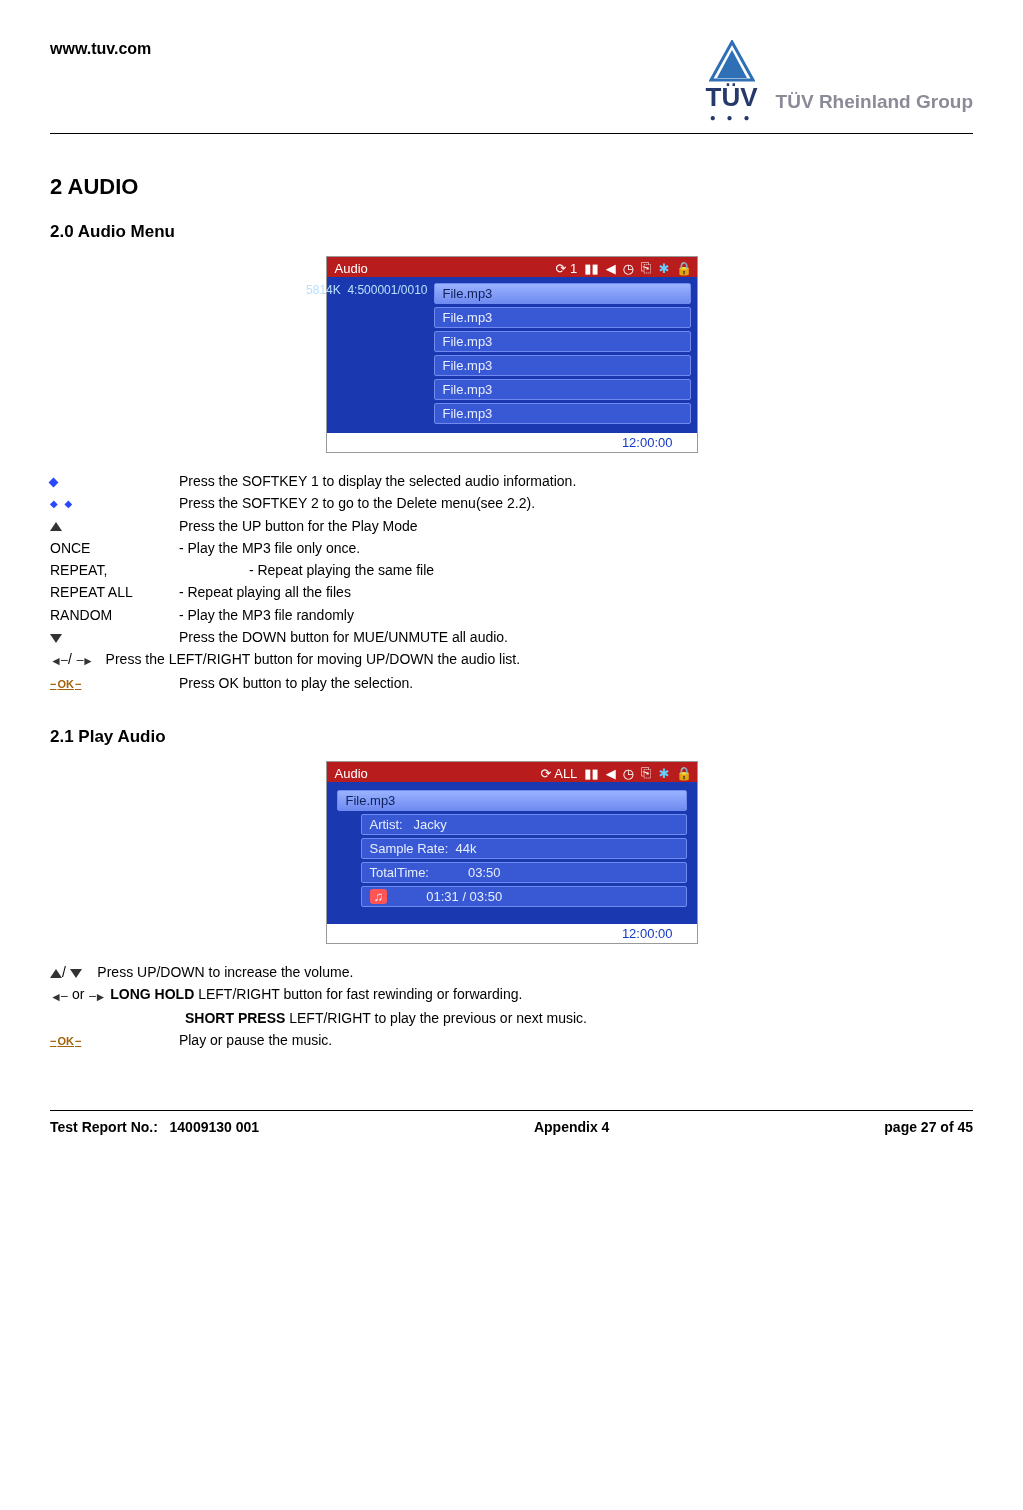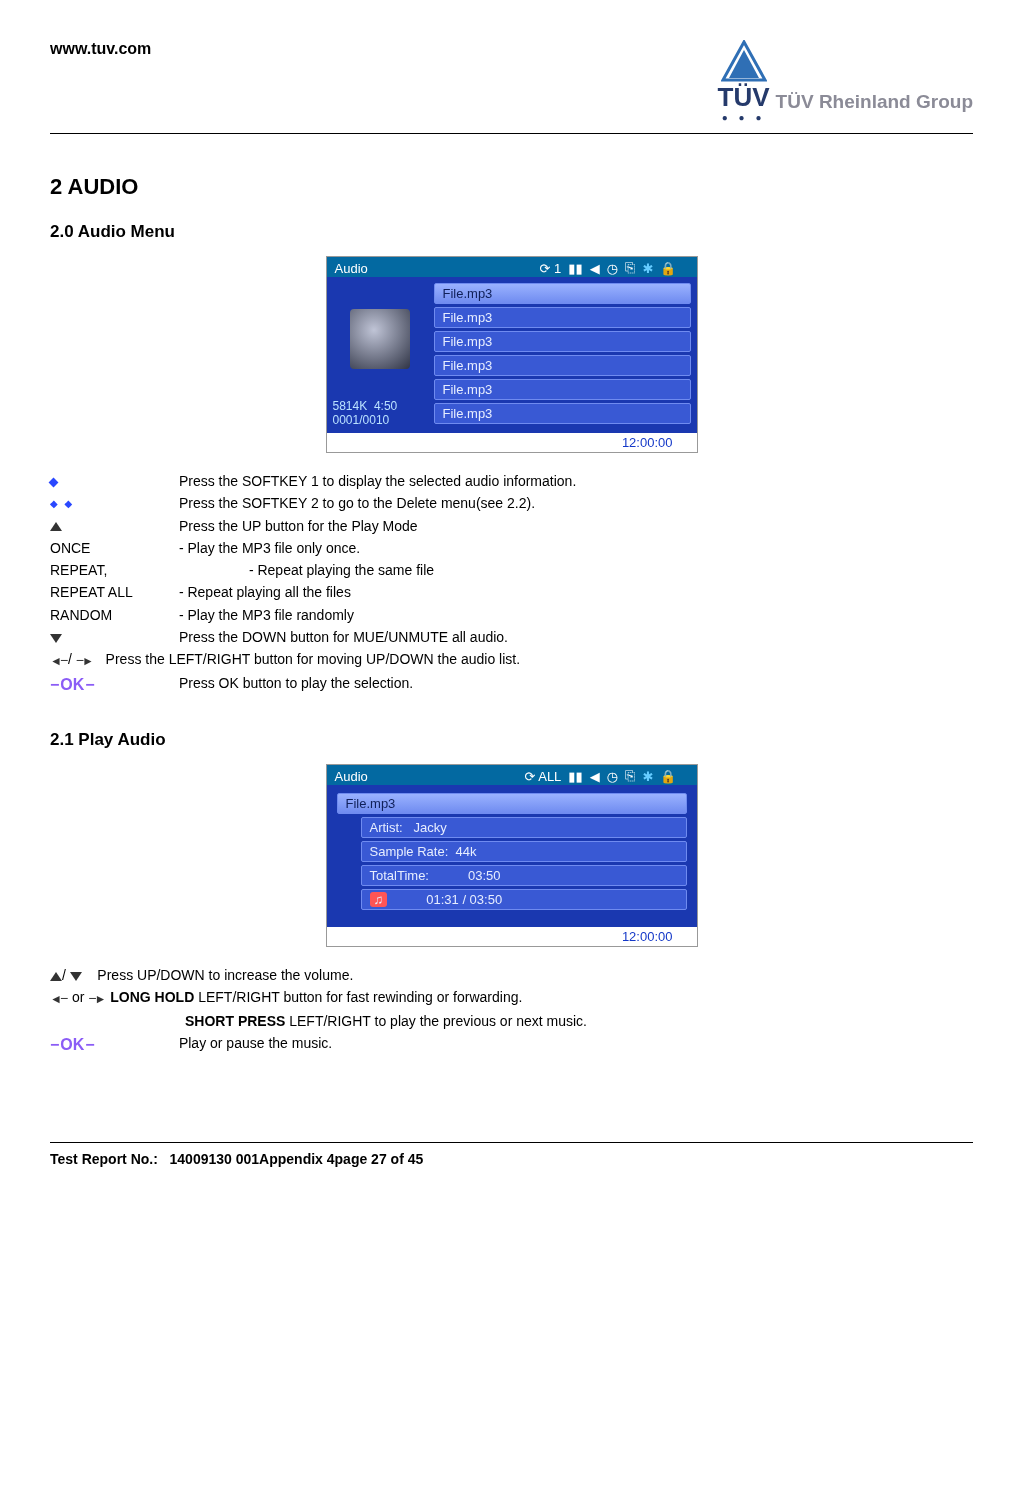--- a/index.html
+++ b/index.html
@@ -19,21 +19,21 @@
     margin-bottom: 10px;
   }
   .header-url {
     font-weight: bold;
     font-size: 16px;
     padding-bottom: 8px;
   }
   .header-logo {
     display: flex;
     align-items: flex-end;
-    gap: 6px;
+    gap: 18px;
   }
   .tuv-logo {
     text-align: center;
     font-weight: bold;
     font-size: 26px;
     color: #253a6b;
     line-height: 1;
   }
   .tuv-logo svg { display: block; margin: 0 auto 2px auto; }
   .tuv-dots { margin-top: 3px; letter-spacing: 4px; color: #253a6b; font-size: 10px; }
@@ -53,33 +53,33 @@
     background: #1a38b0;
     color: #fff;
     font-size: 13px;
     border: 1px solid #999;
     position: relative;
   }
   .scr-status {
     display: flex;
     align-items: center;
     gap: 7px;
-    padding: 3px 20px 1px 8px;
-    background: #0369a1;
+    padding: 3px 4px 1px 8px;
+    background: #b91c1c;
     font-size: 13px;
   }
   .scr-status .spacer { flex: 1; }
   .scr-body { display: flex; }
   .scr-left {
     width: 95px;
     padding: 6px;
     font-size: 12px;
     color: #b9e0ff;
     display: flex;
-    flex-direction: column;
+    flex-direction: row;
     justify-content: flex-end;
   }
   .scr-left .spk {
     width: 60px; height: 60px;
     margin: 6px auto 30px auto;
     background: radial-gradient(circle at 40% 35%, #ddd, #777 60%, #333);
     border-radius: 4px;
     position: relative;
     opacity: 0.85;
   }
@@ -110,29 +110,30 @@
   .dot1 {
     width: 7px; height: 7px; background: #2a48ff; display: inline-block; transform: rotate(45deg);
   }
   .dot2 { letter-spacing: 2px; color: #2a48ff; font-size: 10px; }
   .tri-up { width: 0; height: 0; border-left: 6px solid transparent; border-right: 6px solid transparent; border-bottom: 9px solid #333; display: inline-block; vertical-align: middle; }
   .tri-down { width: 0; height: 0; border-left: 6px solid transparent; border-right: 6px solid transparent; border-top: 9px solid #333; display: inline-block; vertical-align: middle; }
   .arr-l::before { content: "◄"; color: #333; font-size: 12px; }
   .arr-l::after { content: "−"; color: #333; margin-left: -2px; }
   .arr-r::before { content: "−"; color: #333; margin-right: -2px; }
   .arr-r::after { content: "►"; color: #333; font-size: 12px; }
-  .ok-ic { font-size: 16px; font-weight: bold; color: #8b5cf6; }
+  .ok-ic { font-size: 11px; font-weight: bold; color: #a16207; text-decoration: underline; }
   .ok-ic::before { content: "−"; margin-right: 1px; }
   .ok-ic::after { content: "−"; margin-left: 1px; }
 
   .footer {
     border-top: 1.5px solid #000;
-    margin-top: 86px;
+    margin-top: 59px;
     padding-top: 8px;
     display: flex;
+    justify-content: space-between;
     font-weight: bold;
     font-size: 14px;
   }
 </style>
 </head>
 <body>
 
 <div class="header">
   <div class="header-url">www.tuv.com</div>
   <div class="header-logo">

